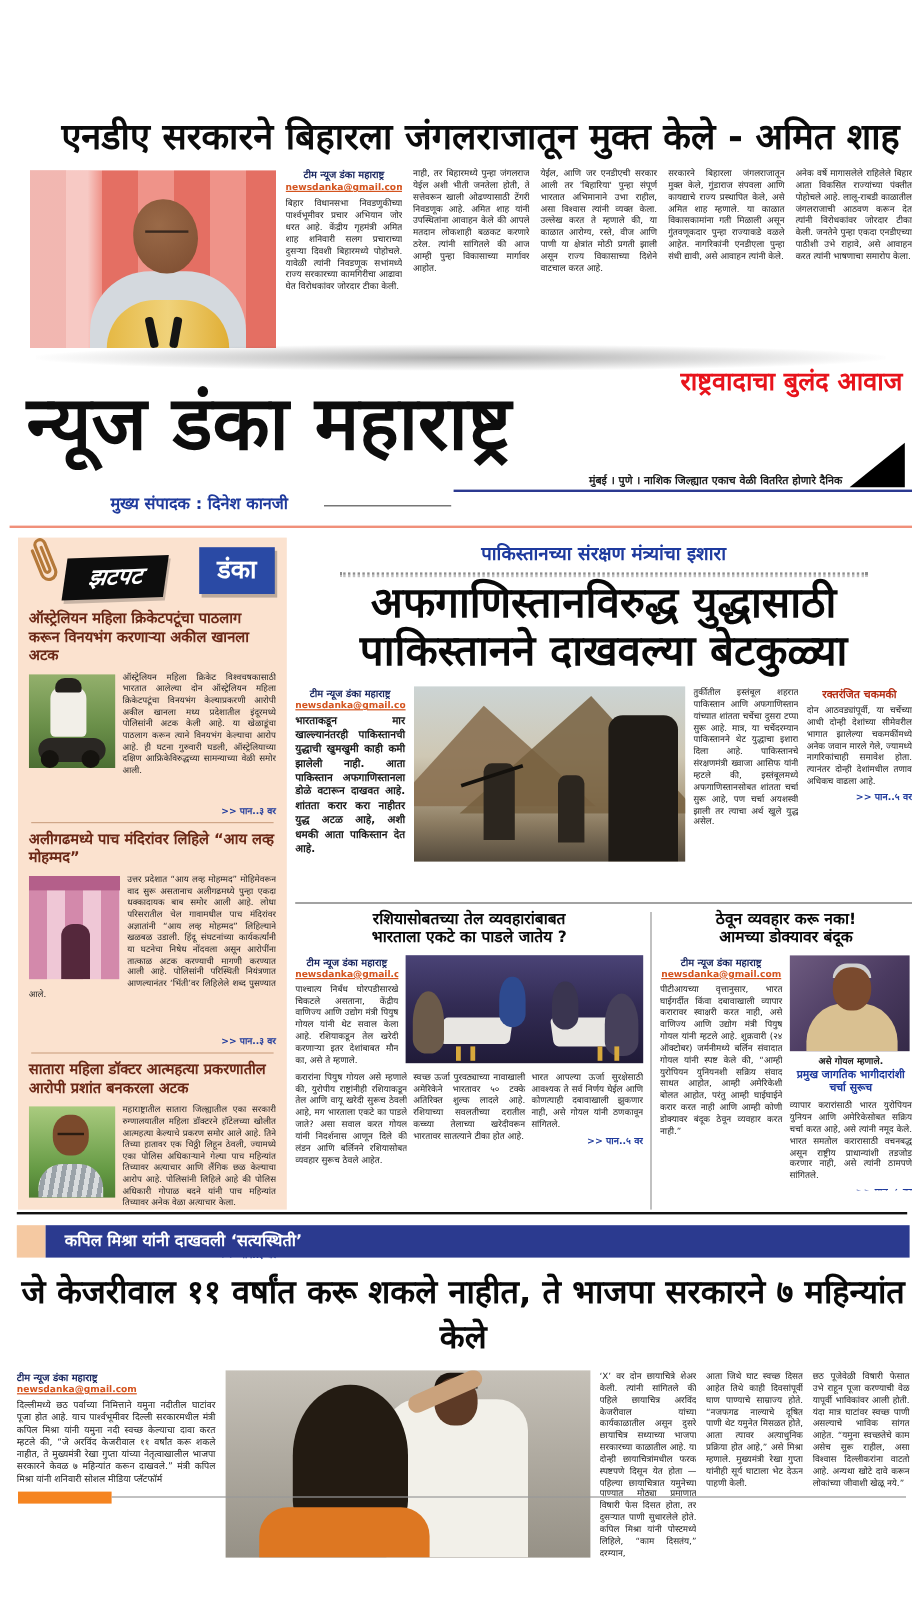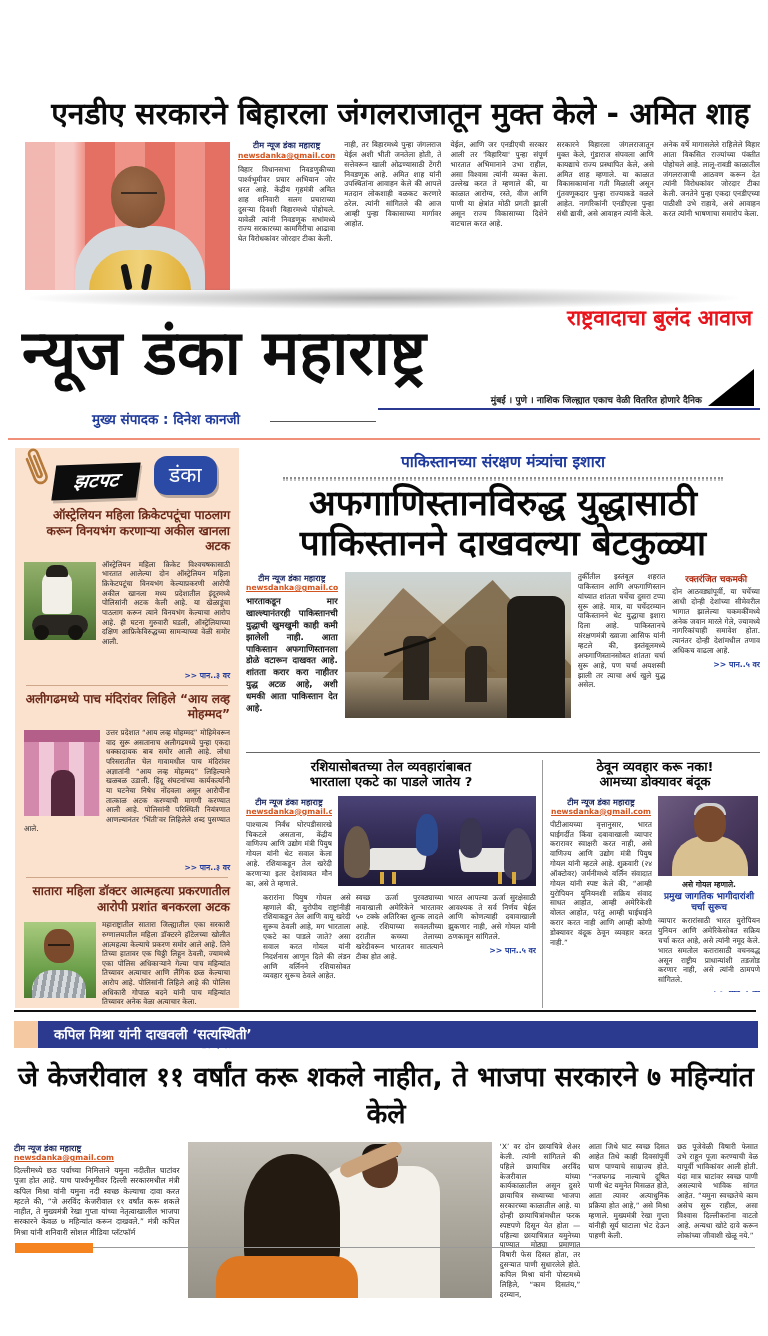--- a/index.html
+++ b/index.html
@@ -37,23 +37,23 @@
   .orange-rule { position:absolute; left:8px; right:8px; top:438px; border-top:2px solid #f0907a; }
 
   
   .sidebar { position:absolute; left:15px; top:448px; width:224px; height:560px;
              background:#fbe2cf; padding:6px 9px; }
   .badge-row { position:relative; height:48px; }
   .paperclip { position:absolute; left:-2px; top:-10px; transform:rotate(-22deg); }
   .zhatpat { position:absolute; left:30px; top:10px; background:#0d0d0d; color:#fff; font-style:italic;
              font-weight:bold; font-size:19px; padding:3px 20px 6px; transform:skewX(-10deg) rotate(-2deg);
              box-shadow:2px 3px 0 rgba(0,0,0,.2); }
-  .danka { position:absolute; left:130px; top:2px; background:#2a4aa5; color:#fff; font-weight:normal;
-           font-size:21px; padding:4px 15px 7px; box-shadow:2px 3px 0 rgba(0,0,0,.25);border-radius:13px; }
-  .s-head { text-align:right; font-weight:bold; font-size:12.2px; line-height:1.28; color:#6b2817; margin:6px 0 5px; }
+  .danka { position:absolute; left:142px; top:2px; background:#2a4aa5; color:#fff; font-weight:bold;
+           font-size:21px; padding:4px 15px 7px; box-shadow:2px 3px 0 rgba(0,0,0,.25); }
+  .s-head { text-align:left; font-weight:bold; font-size:12.2px; line-height:1.28; color:#6b2817; margin:6px 0 5px; }
   .s-body { font-size:7.2px; line-height:1.34; text-align:justify; color:#222; overflow:hidden; }
   .s-photo { float:left; margin:2px 6px 2px 0; }
   .s-more { text-align:right; font-size:7.6px; font-weight:bold; color:#1f3a9c; margin:2px 0 3px; }
   .s-rule { border-top:1px solid #cfa688; margin:5px 2px; }
 
   
   .lead { position:absolute; left:246px; top:450px; width:514px; }
   .kicker { text-align:center; color:#1e3a9e; font-weight:bold; font-size:15.5px; }
   .dotted { width:440px; margin:5px auto 3px; height:3px;
             border-top:2px dotted #8c8c8c; border-bottom:2px dotted #c2c2c2; }
@@ -68,21 +68,21 @@
 
   .mid-rule { position:absolute; left:246px; right:8px; top:752px; border-top:1px solid #666; }
   .vert-div { position:absolute; left:542px; top:760px; height:248px; border-left:1px solid #999; }
 
   
   .oil { position:absolute; left:246px; top:759px; width:290px; }
   .mid-headline { text-align:center; font-size:13px; font-weight:bold; line-height:1.18; color:#090909; }
   .oil-row { display:flex; gap:6px; margin-top:6px; }
   .oil-byl-col { width:86px; overflow:hidden; height:92px; }
   .oil-photo { width:198px; height:90px; flex:none; }
-  .oil-cols { display:flex; gap:5px; margin-top:5px; height:98px;margin-left:17px; }
+  .oil-cols { display:flex; gap:5px; margin-top:5px; height:98px; }
   .oil-cols > div { flex:1; overflow:hidden; }
 
   
   .trade { position:absolute; left:550px; top:759px; width:210px; }
   .trade-row { display:flex; gap:6px; margin-top:6px; height:196px; }
   .trade-col { flex:1; overflow:hidden; }
   .trade-photo { width:100px; height:80px; }
   .caption { font-size:7.6px; font-weight:bold; text-align:center; color:#222; margin:3px 0 2px; }
   .blue-subhead { color:#1f3a9c; font-weight:bold; font-size:9px; text-align:center; line-height:1.25; margin:2px 0 3px; }
 

